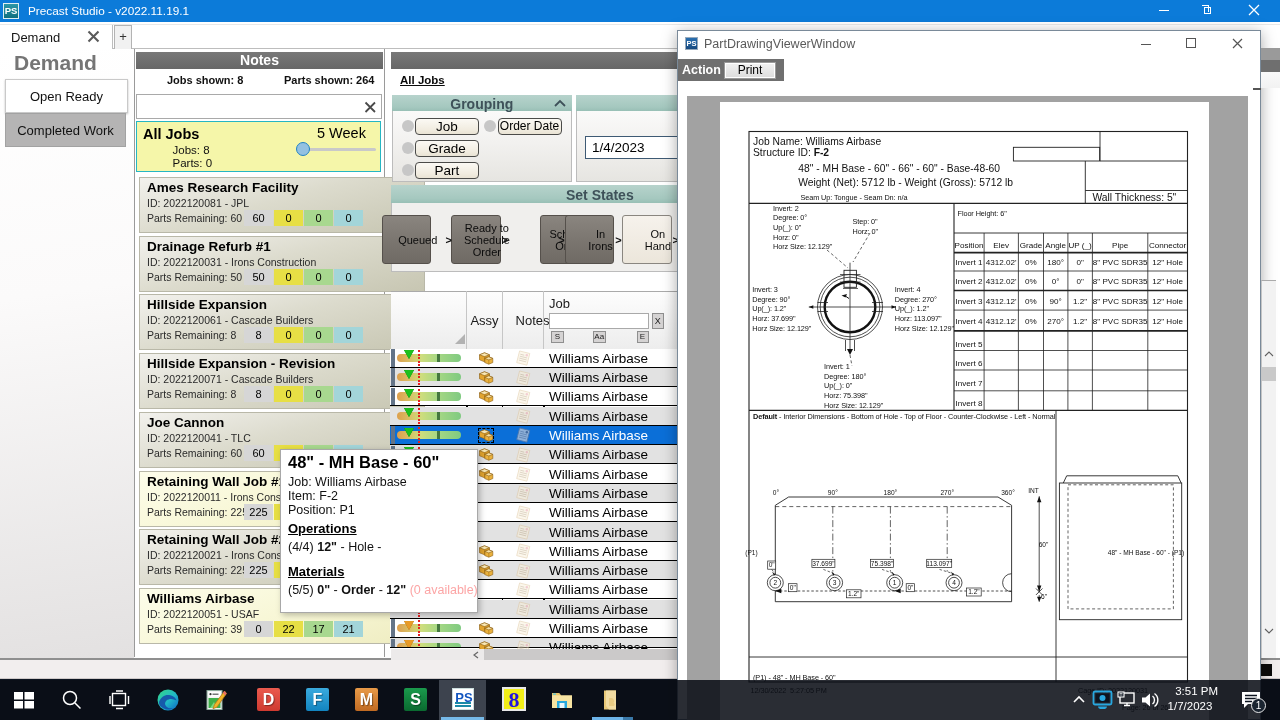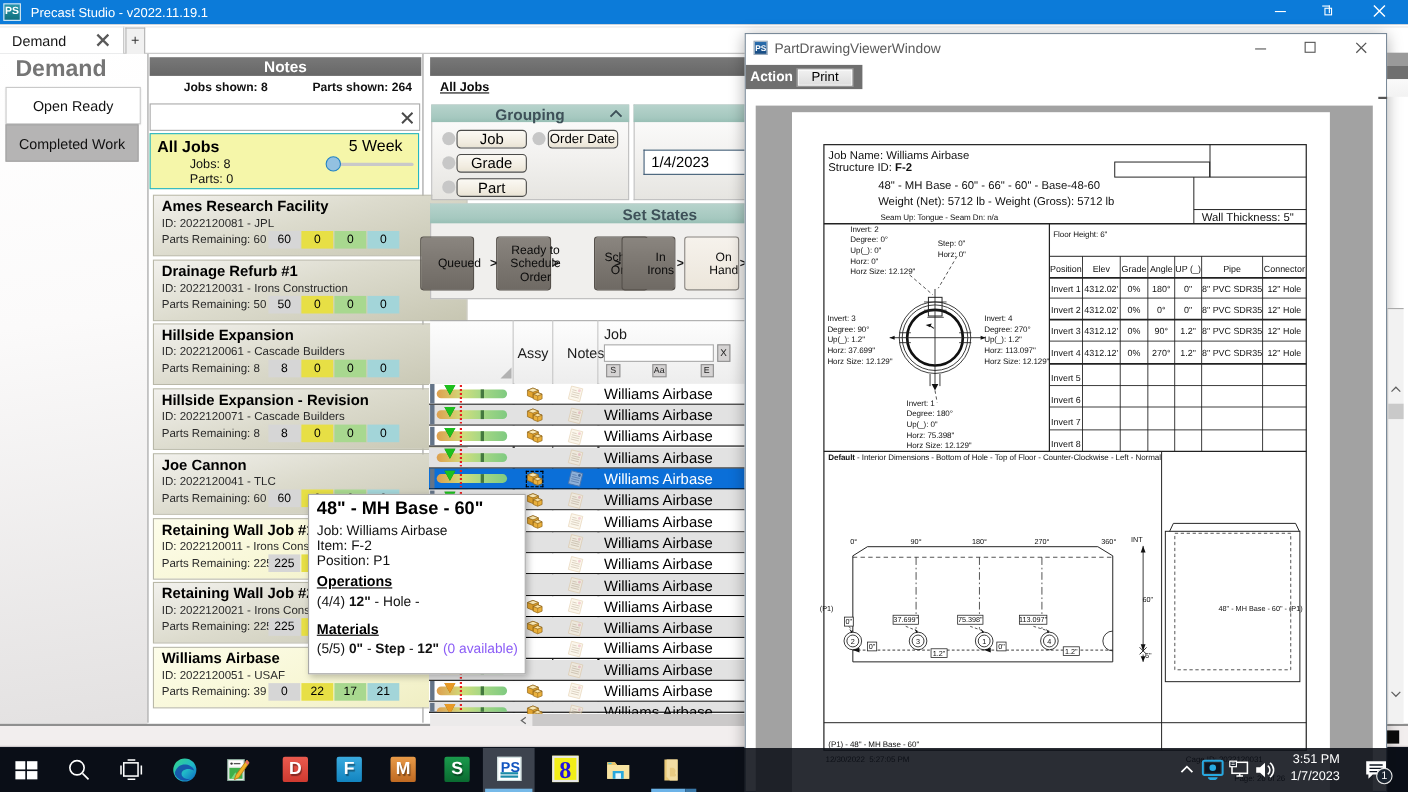--- a/index.html
+++ b/index.html
@@ -749,21 +749,21 @@
 <svg class="a" style="left:1263.5px;top:627px;" width="10" height="8">
     <path d="M1,2 L5,6 L9,2" stroke="#606060" stroke-width="1.1" fill="none"></path>
   </svg>
 <div class="a" style="left:1261px;top:664px;width:11px;height:11.5px;background:#0a0a0a;"></div>
 <div class="a" style="left:280px;top:448.5px;width:197.5px;height:164px;background:#fff;border:1px solid #a8a8a8;box-shadow:2px 2px 6px rgba(0,0,0,.25);"></div>
 <div class="a" style="left:288px;top:453px;font-size:16.5px;font-weight:bold;color:#000;">48" - MH Base - 60"</div>
 <div class="a" style="left:288px;top:475px;font-size:12.5px;color:#111;line-height:14.2px;">Job: Williams Airbase<br>Item: F-2<br>Position: P1</div>
 <div class="a" style="left:288px;top:521px;font-size:13px;font-weight:bold;text-decoration:underline;color:#000;">Operations</div>
 <div class="a" style="left:288px;top:540px;font-size:12.5px;color:#111;">(4/4) <b>12"</b> - Hole -</div>
 <div class="a" style="left:288px;top:564px;font-size:13px;font-weight:bold;text-decoration:underline;color:#000;">Materials</div>
-<div class="a" style="left:288px;top:583px;font-size:12.5px;color:#111;">(5/5) <b>0"</b> - <b>Step</b> - <b>12"</b> <span style="color:#8b5cf6;">(0 available)</span></div>
+<div class="a" style="left:288px;top:583px;font-size:12.5px;color:#111;">(5/5) <b>0"</b> - <b>Order</b> - <b>12"</b> <span style="color:#fca5a5;">(0 available)</span></div>
 <div class="a" style="left:0;top:680px;width:1280px;height:40px;background:rgba(10,14,22,0.87);"></div>
 <svg class="tsi" style="left:12px;">
     <g fill="#fff">
       <rect x="2" y="4" width="9" height="7.5"></rect>
       <rect x="12.5" y="4" width="9.5" height="7.5"></rect>
       <rect x="2" y="13" width="9" height="7.5"></rect>
       <rect x="12.5" y="13" width="9.5" height="7.5"></rect>
     </g>
   </svg>
 <svg class="tsi" style="left:60px;">
@@ -835,18 +835,18 @@
     <rect x="3" y="2" width="14" height="10" fill="none" stroke="#fff" stroke-width="1.4"></rect>
     <path d="M7,14.5 h6 M10,12 v2.5" stroke="#fff" stroke-width="1.4"></path>
     <rect x="1" y="1" width="6" height="5" fill="#0d1420" stroke="#fff" stroke-width="1.1"></rect>
     <path d="M2.5,2.5 h3 M2.5,4 h3" stroke="#fff" stroke-width="0.7"></path>
   </svg>
 <svg class="a" style="left:1140px;top:691px;" width="20" height="18" viewBox="0 0 20 18">
     <path d="M2,6.5 L5.5,6.5 L10,2.5 L10,15.5 L5.5,11.5 L2,11.5 Z" fill="#fff"></path>
     <path d="M12.5,5 A5,5 0 0 1 12.5,13 M14.5,2.5 A8,8 0 0 1 14.5,15.5" stroke="#fff" stroke-width="1.4" fill="none"></path>
   </svg>
 <div class="a" style="left:1162px;top:685px;width:56px;text-align:right;font-size:11.5px;color:#fff;">3:51 PM</div>
-<div class="a" style="left:1162px;top:700px;width:56px;text-align:right;font-size:11.5px;color:#fff;">1/7/2023</div>
+<div class="a" style="left:1162px;top:700px;width:56px;text-align:center;font-size:11.5px;color:#fff;">1/7/2023</div>
 <svg class="a" style="left:1240px;top:690px;" width="22" height="21" viewBox="0 0 22 21">
     <path d="M2,2 L20,2 L20,14 L8,14 L4,18 L4,14 L2,14 Z" fill="#fff"></path>
     <path d="M5,5.5 h12 M5,8.5 h12 M5,11.5 h7" stroke="#0d1420" stroke-width="1.3"></path>
   </svg>
 <div class="a" style="left:1251px;top:698px;width:15px;height:15px;border-radius:50%;border:1.4px solid #e8e8e8;background:#1a2430;color:#fff;font-size:10px;text-align:center;line-height:13px;">1</div>
 
 </body></html>

